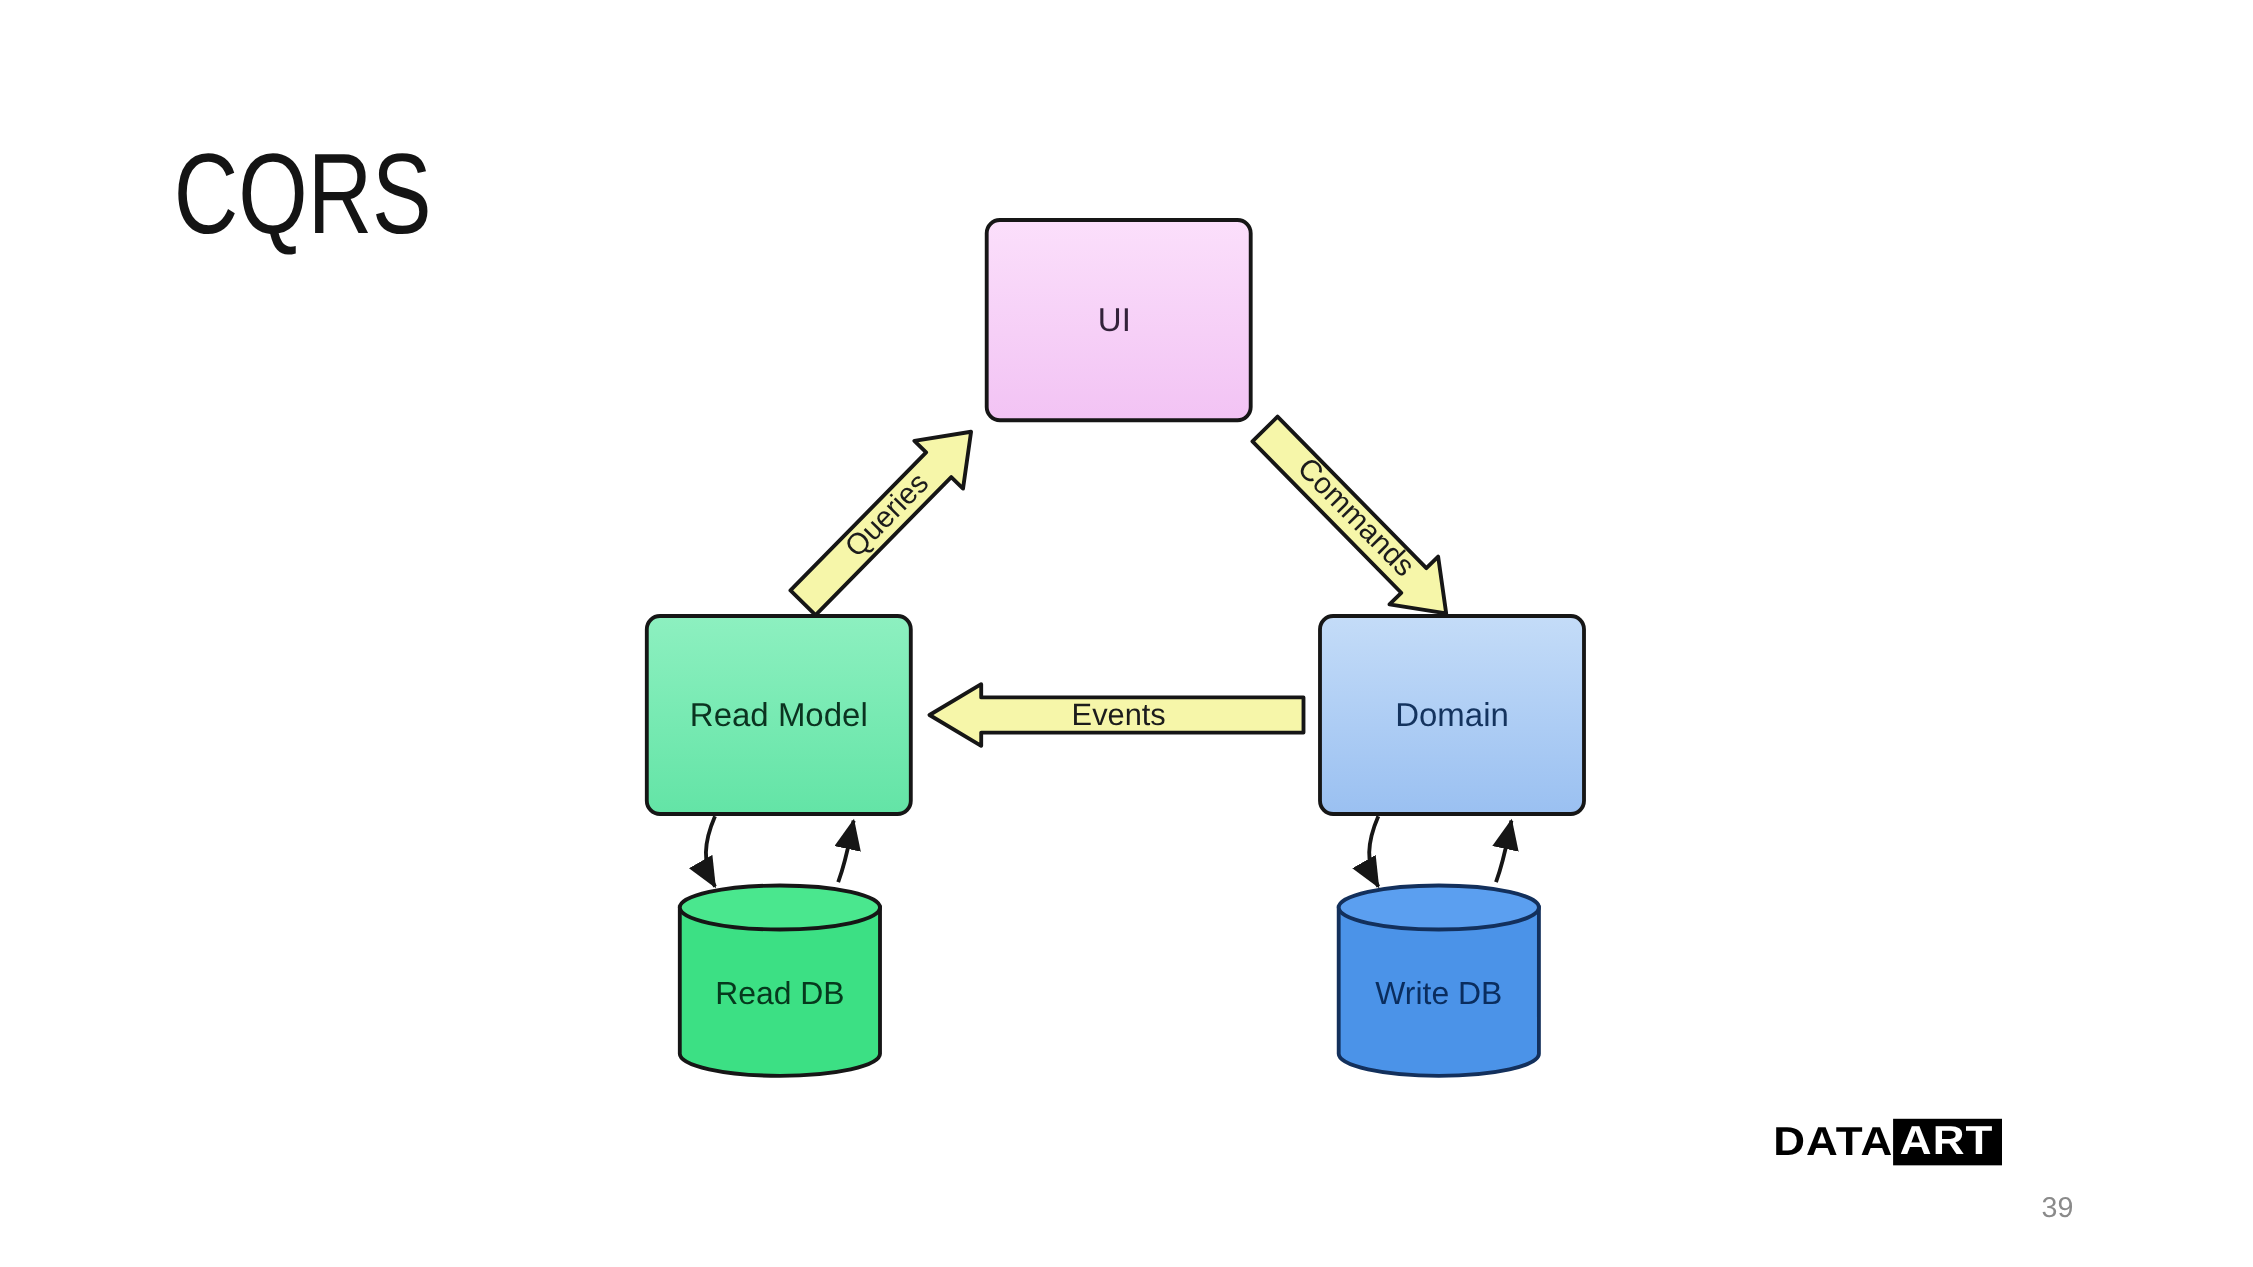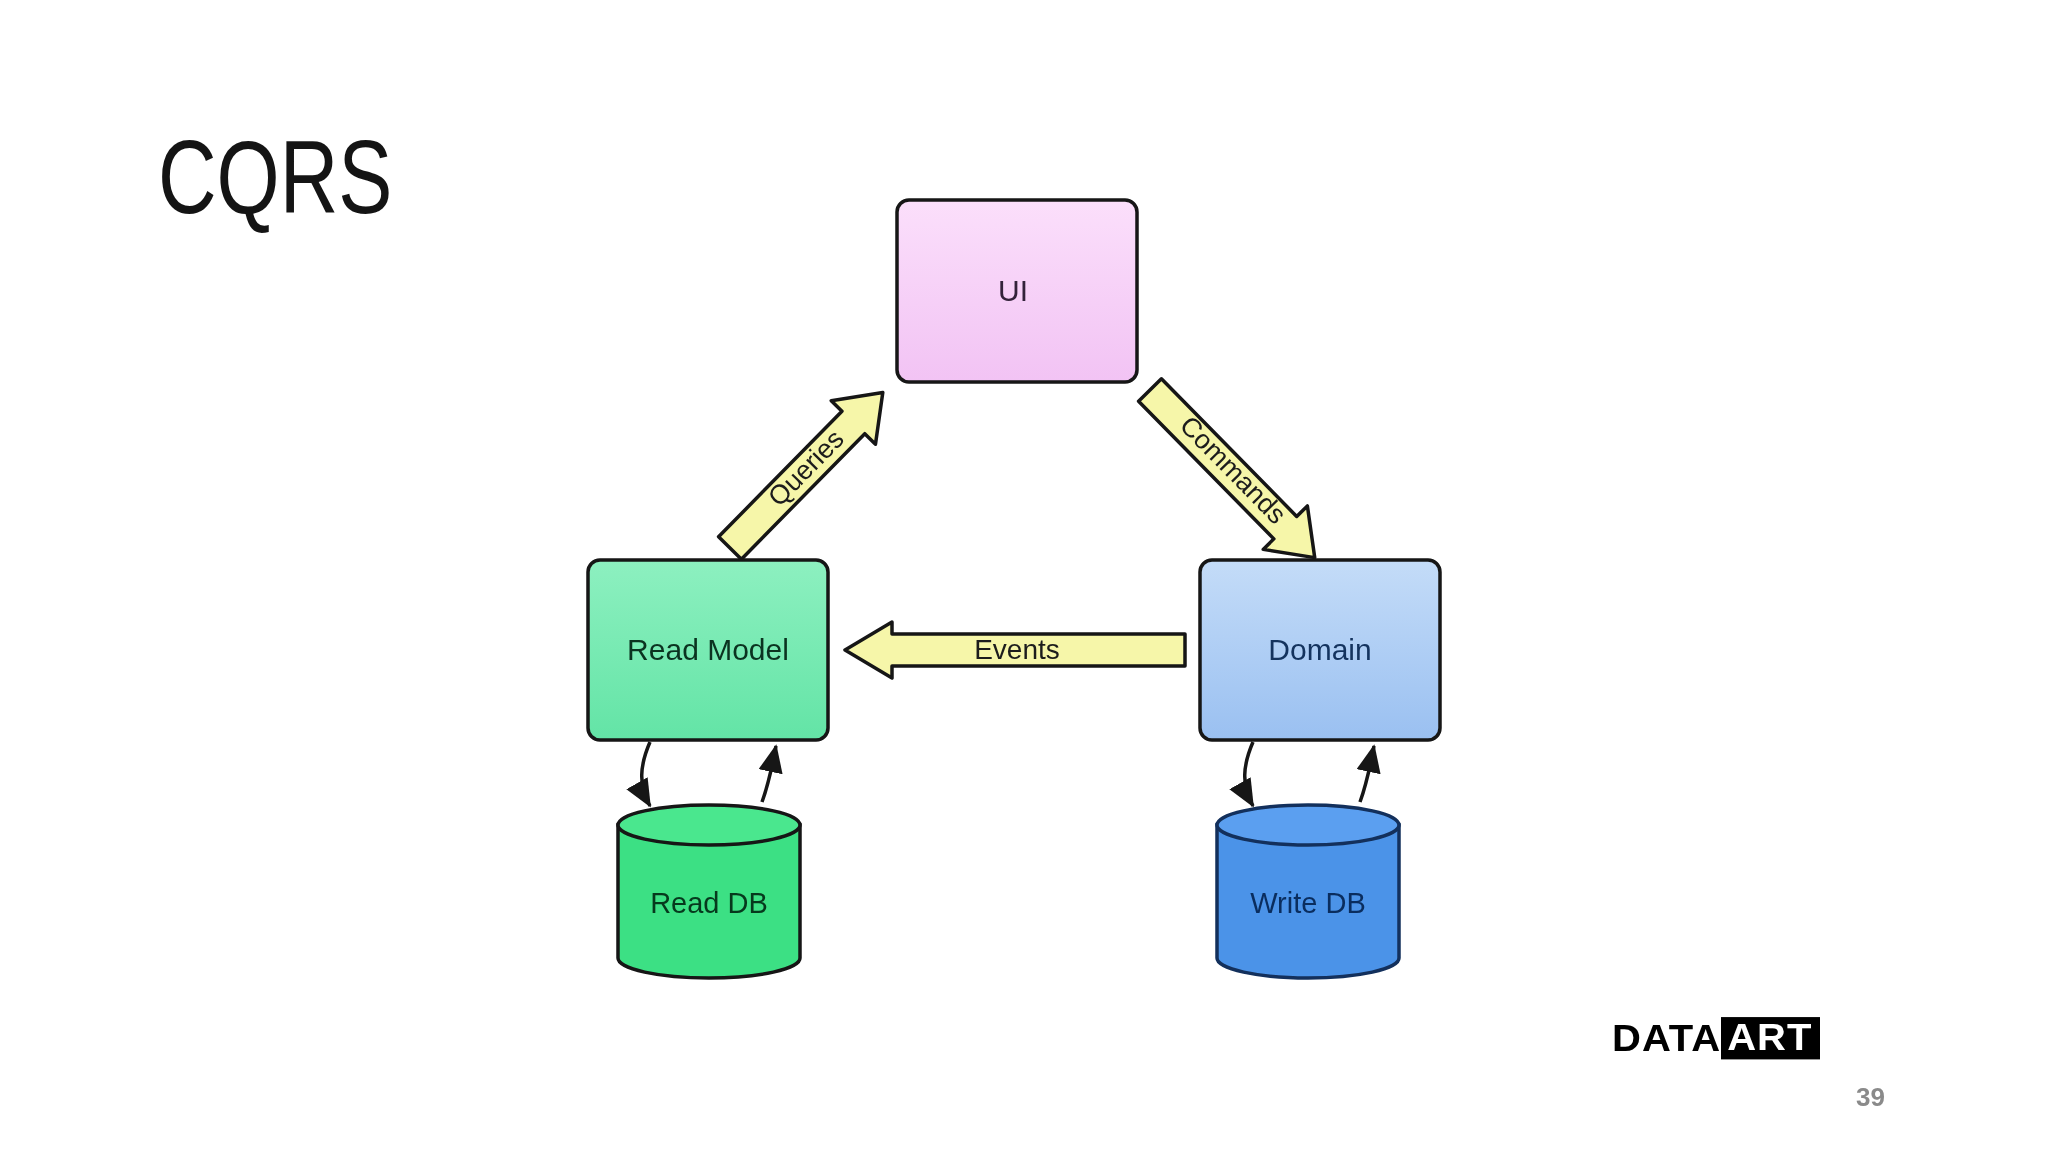--- a/index.html
+++ b/index.html
@@ -72,21 +72,20 @@
     color: #ffffff;
     background: #000000;
     padding: 0 8px 2px 6px;
   }
   .page-number {
     position: absolute;
     left: 1856px;
     top: 1082px;
     font-size: 26px;
     color: #8a8a8a;
-    font-weight: bold;
   }
 </style>
 </head>
 <body>
 
 <div class="slide">
 
   <h1 class="slide-title">CQRS</h1>
 
   <svg class="diagram-svg" viewBox="0 0 2048 1152">

